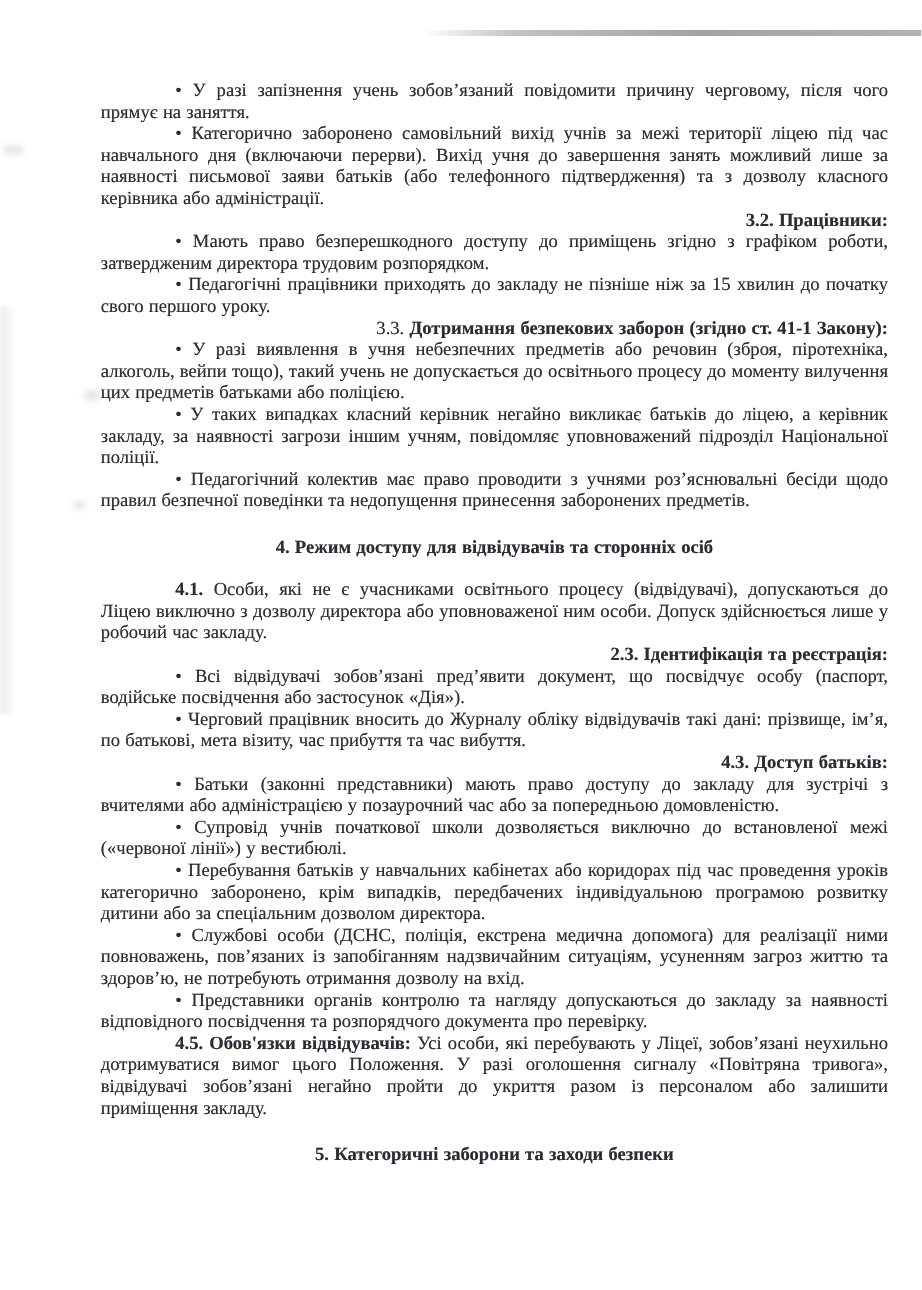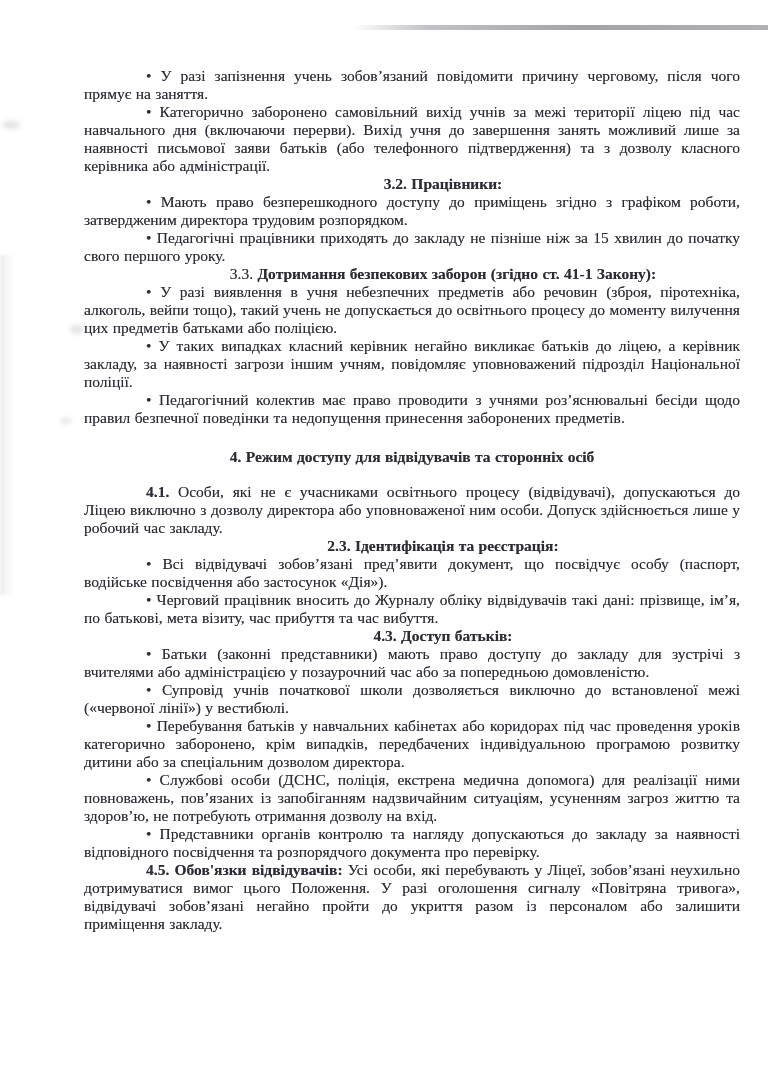--- a/index.html
+++ b/index.html
@@ -67,25 +67,25 @@
     line-height: 18px;
     word-spacing: 0.5px;
     text-shadow: 0 0 0.5px rgba(44,44,55,0.55);
   }
   .para {
     margin: 0;
     text-indent: 62px;
     text-align: justify;
   }
   .para.heading {
-    text-align: center;
+    text-align: right;
     font-weight: bold;
   }
   .para.heading-mixed {
-    text-align: center;
+    text-align: right;
   }
   .para.section {
     text-indent: 0;
     text-align: center;
     font-weight: bold;
     margin-top: 21px;
     margin-bottom: 17px;
   }
   .b { font-weight: bold; }
 </style>
@@ -115,16 +115,17 @@
       <p class="para heading"><span class="b">2.3. Ідентифікація та реєстрація:</span></p>
       <p class="para bullet"><span>• Всі відвідувачі зобов’язані пред’явити документ, що посвідчує особу (паспорт, водійське посвідчення або застосунок «Дія»).</span></p>
       <p class="para bullet"><span>• Черговий працівник вносить до Журналу обліку відвідувачів такі дані: прізвище, ім’я, по батькові, мета візиту, час прибуття та час вибуття.</span></p>
       <p class="para heading"><span class="b">4.3. Доступ батьків:</span></p>
       <p class="para bullet"><span>• Батьки (законні представники) мають право доступу до закладу для зустрічі з вчителями або адміністрацією у позаурочний час або за попередньою домовленістю.</span></p>
       <p class="para bullet"><span>• Супровід учнів початкової школи дозволяється виключно до встановленої межі («червоної лінії») у вестибюлі.</span></p>
       <p class="para bullet"><span>• Перебування батьків у навчальних кабінетах або коридорах під час проведення уроків категорично заборонено, крім випадків, передбачених індивідуальною програмою розвитку дитини або за спеціальним дозволом директора.</span></p>
       <p class="para bullet"><span>• Службові особи (ДСНС, поліція, екстрена медична допомога) для реалізації ними повноважень, пов’язаних із запобіганням надзвичайним ситуаціям, усуненням загроз життю та здоров’ю, не потребують отримання дозволу на вхід.</span></p>
       <p class="para bullet"><span>• Представники органів контролю та нагляду допускаються до закладу за наявності відповідного посвідчення та розпорядчого документа про перевірку.</span></p>
       <p class="para body"><span class="b">4.5. Обов'язки відвідувачів: </span><span>Усі особи, які перебувають у Ліцеї, зобов’язані неухильно дотримуватися вимог цього Положення. У разі оголошення сигналу «Повітряна тривога», відвідувачі зобов’язані негайно пройти до укриття разом із персоналом або залишити приміщення закладу.</span></p>
+      <p class="para section"><span class="b">5. Категоричні заборони та заходи безпеки</span></p>
     </div>
 
   <div class="scan-bottom-edge"></div>
 </div>
 
 </body></html>

